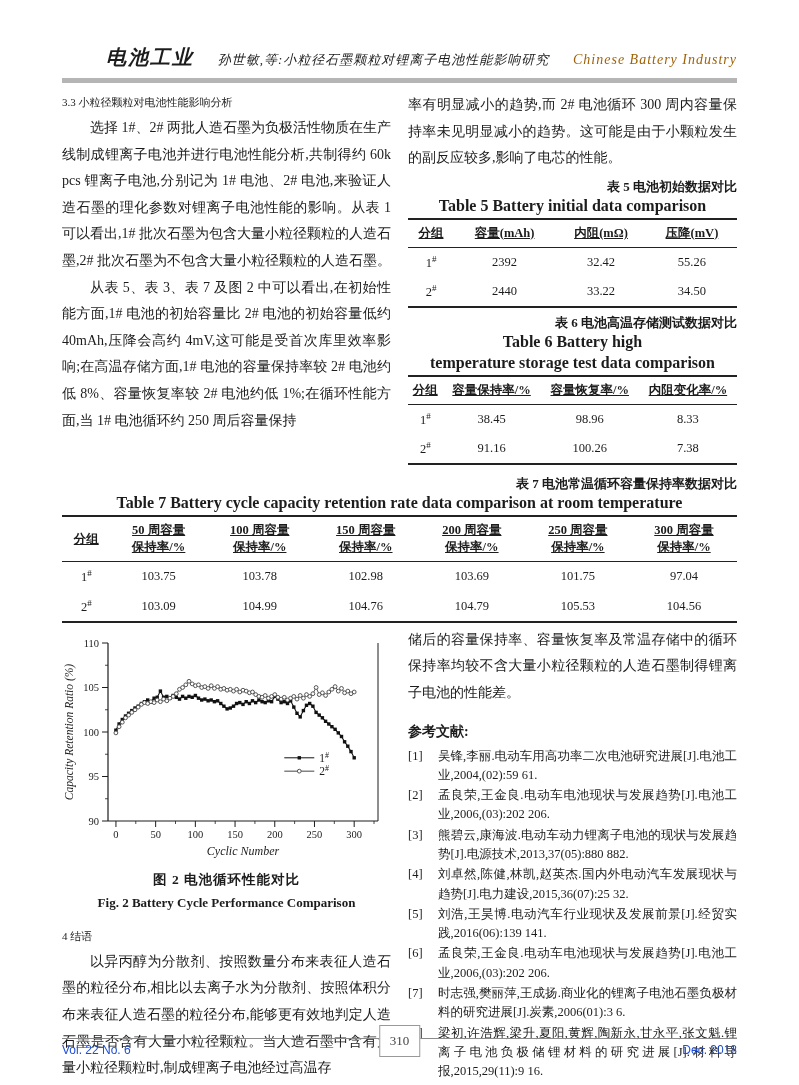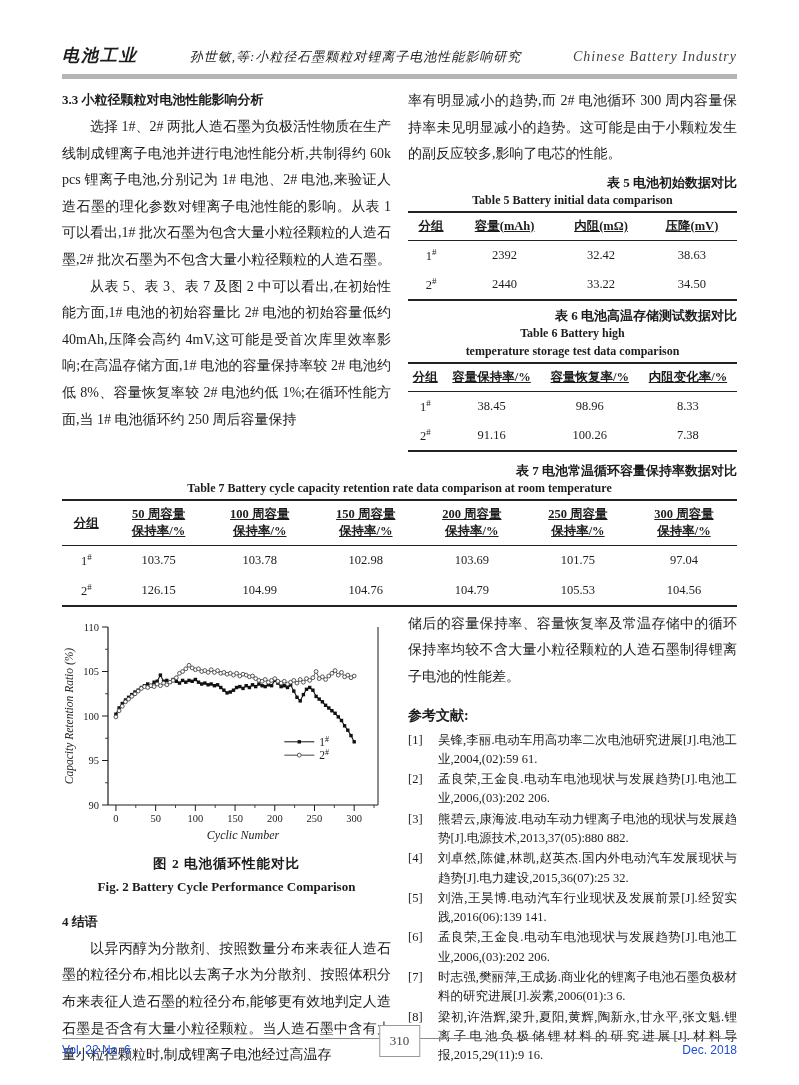--- a/index.html
+++ b/index.html
@@ -3,33 +3,33 @@
 <meta charset="utf-8">
 <style>
   html,body{margin:0;padding:0;background:#e8e8e8;}
   .page{
     position:relative;width:799px;height:1085px;margin:0 auto;background:#fff;
     box-sizing:border-box;padding:44px 62px 0 62px;color:#1c1c1c;
     font-family:"Liberation Serif","DejaVu Serif",serif;overflow:hidden;
   }
   
   .hdr{display:flex;justify-content:space-between;align-items:baseline;}
-  .hdr .jcn{font-weight:bold;font-style:italic;font-size:17px;letter-spacing:2px;}
+  .hdr .jcn{font-weight:bold;font-style:italic;font-size:20px;letter-spacing:2px;margin-left:44px;}
   .hdr .rt{font-size:13px;font-style:italic;letter-spacing:1px;}
-  .hdr .jen{font-style:italic;font-size:14px;letter-spacing:1px;color:#404040;}
+  .hdr .jen{font-style:italic;font-size:14px;letter-spacing:1px;color:#a16207;}
   .hdr-rule{height:5px;background:#b5b5b5;margin-top:7px;}
   
   .cols{display:flex;gap:17px;margin-top:9px;}
   .col{width:50%;min-width:0;}
-  .sec-h{font-weight:bold;font-size:13px;margin:3px 0 5px 0;}
+  .sec-h{font-weight:normal;font-size:11px;margin:3px 0 5px 0;}
   p.body{font-size:14px;line-height:26.6px;text-align:justify;margin:0;}
   p.indent{text-indent:2em;}
   
   .cap-cn{text-align:right;font-weight:bold;font-size:13px;margin:6px 0 1px 0;}
-  .cap-en{text-align:center;font-weight:bold;font-size:12px;margin:1px 0 3px 0;}
+  .cap-en{text-align:center;font-weight:bold;font-size:16px;margin:1px 0 3px 0;}
   table{width:100%;border-collapse:collapse;font-size:12.5px;margin:2px 0 4px 0;}
   table{border-top:2px solid #222;border-bottom:2px solid #222;}
   thead th{font-weight:bold;padding:5px 2px;border-bottom:1.2px solid #222;text-align:center;text-decoration:underline;}
   tbody td{padding:6px 2px;text-align:center;}
   sup.mk{font-size:9px;}
   .two-line div{line-height:17px;}
   
   .figure{margin-top:6px;text-align:center;}
   .fig-cap-cn{font-weight:bold;font-size:13.5px;margin-top:6px;letter-spacing:1px;}
   .fig-cap-en{font-weight:bold;font-size:13px;margin-top:6px;}
@@ -76,21 +76,21 @@
           <th>容量(mAh)</th>
           <th>内阻(mΩ)</th>
           <th>压降(mV)</th>
         </tr>
           </thead>
         <tbody>
           <tr>
             <td><span>1</span><sup class="mk">#</sup></td>
             <td>2392</td>
             <td>32.42</td>
-            <td>38.63</td>
+            <td>55.26</td>
           </tr>
           <tr>
             <td><span>2</span><sup class="mk">#</sup></td>
             <td>2440</td>
             <td>33.22</td>
             <td>34.50</td>
           </tr>
         </tbody>
       </table>
 
@@ -162,21 +162,21 @@
           <td><span>1</span><sup class="mk">#</sup></td>
           <td>103.75</td>
           <td>103.78</td>
           <td>102.98</td>
           <td>103.69</td>
           <td>101.75</td>
           <td>97.04</td>
         </tr>
         <tr>
           <td><span>2</span><sup class="mk">#</sup></td>
-          <td>126.15</td>
+          <td>103.09</td>
           <td>104.99</td>
           <td>104.76</td>
           <td>104.79</td>
           <td>105.53</td>
           <td>104.56</td>
         </tr>
       </tbody>
     </table>
   </div>
 

